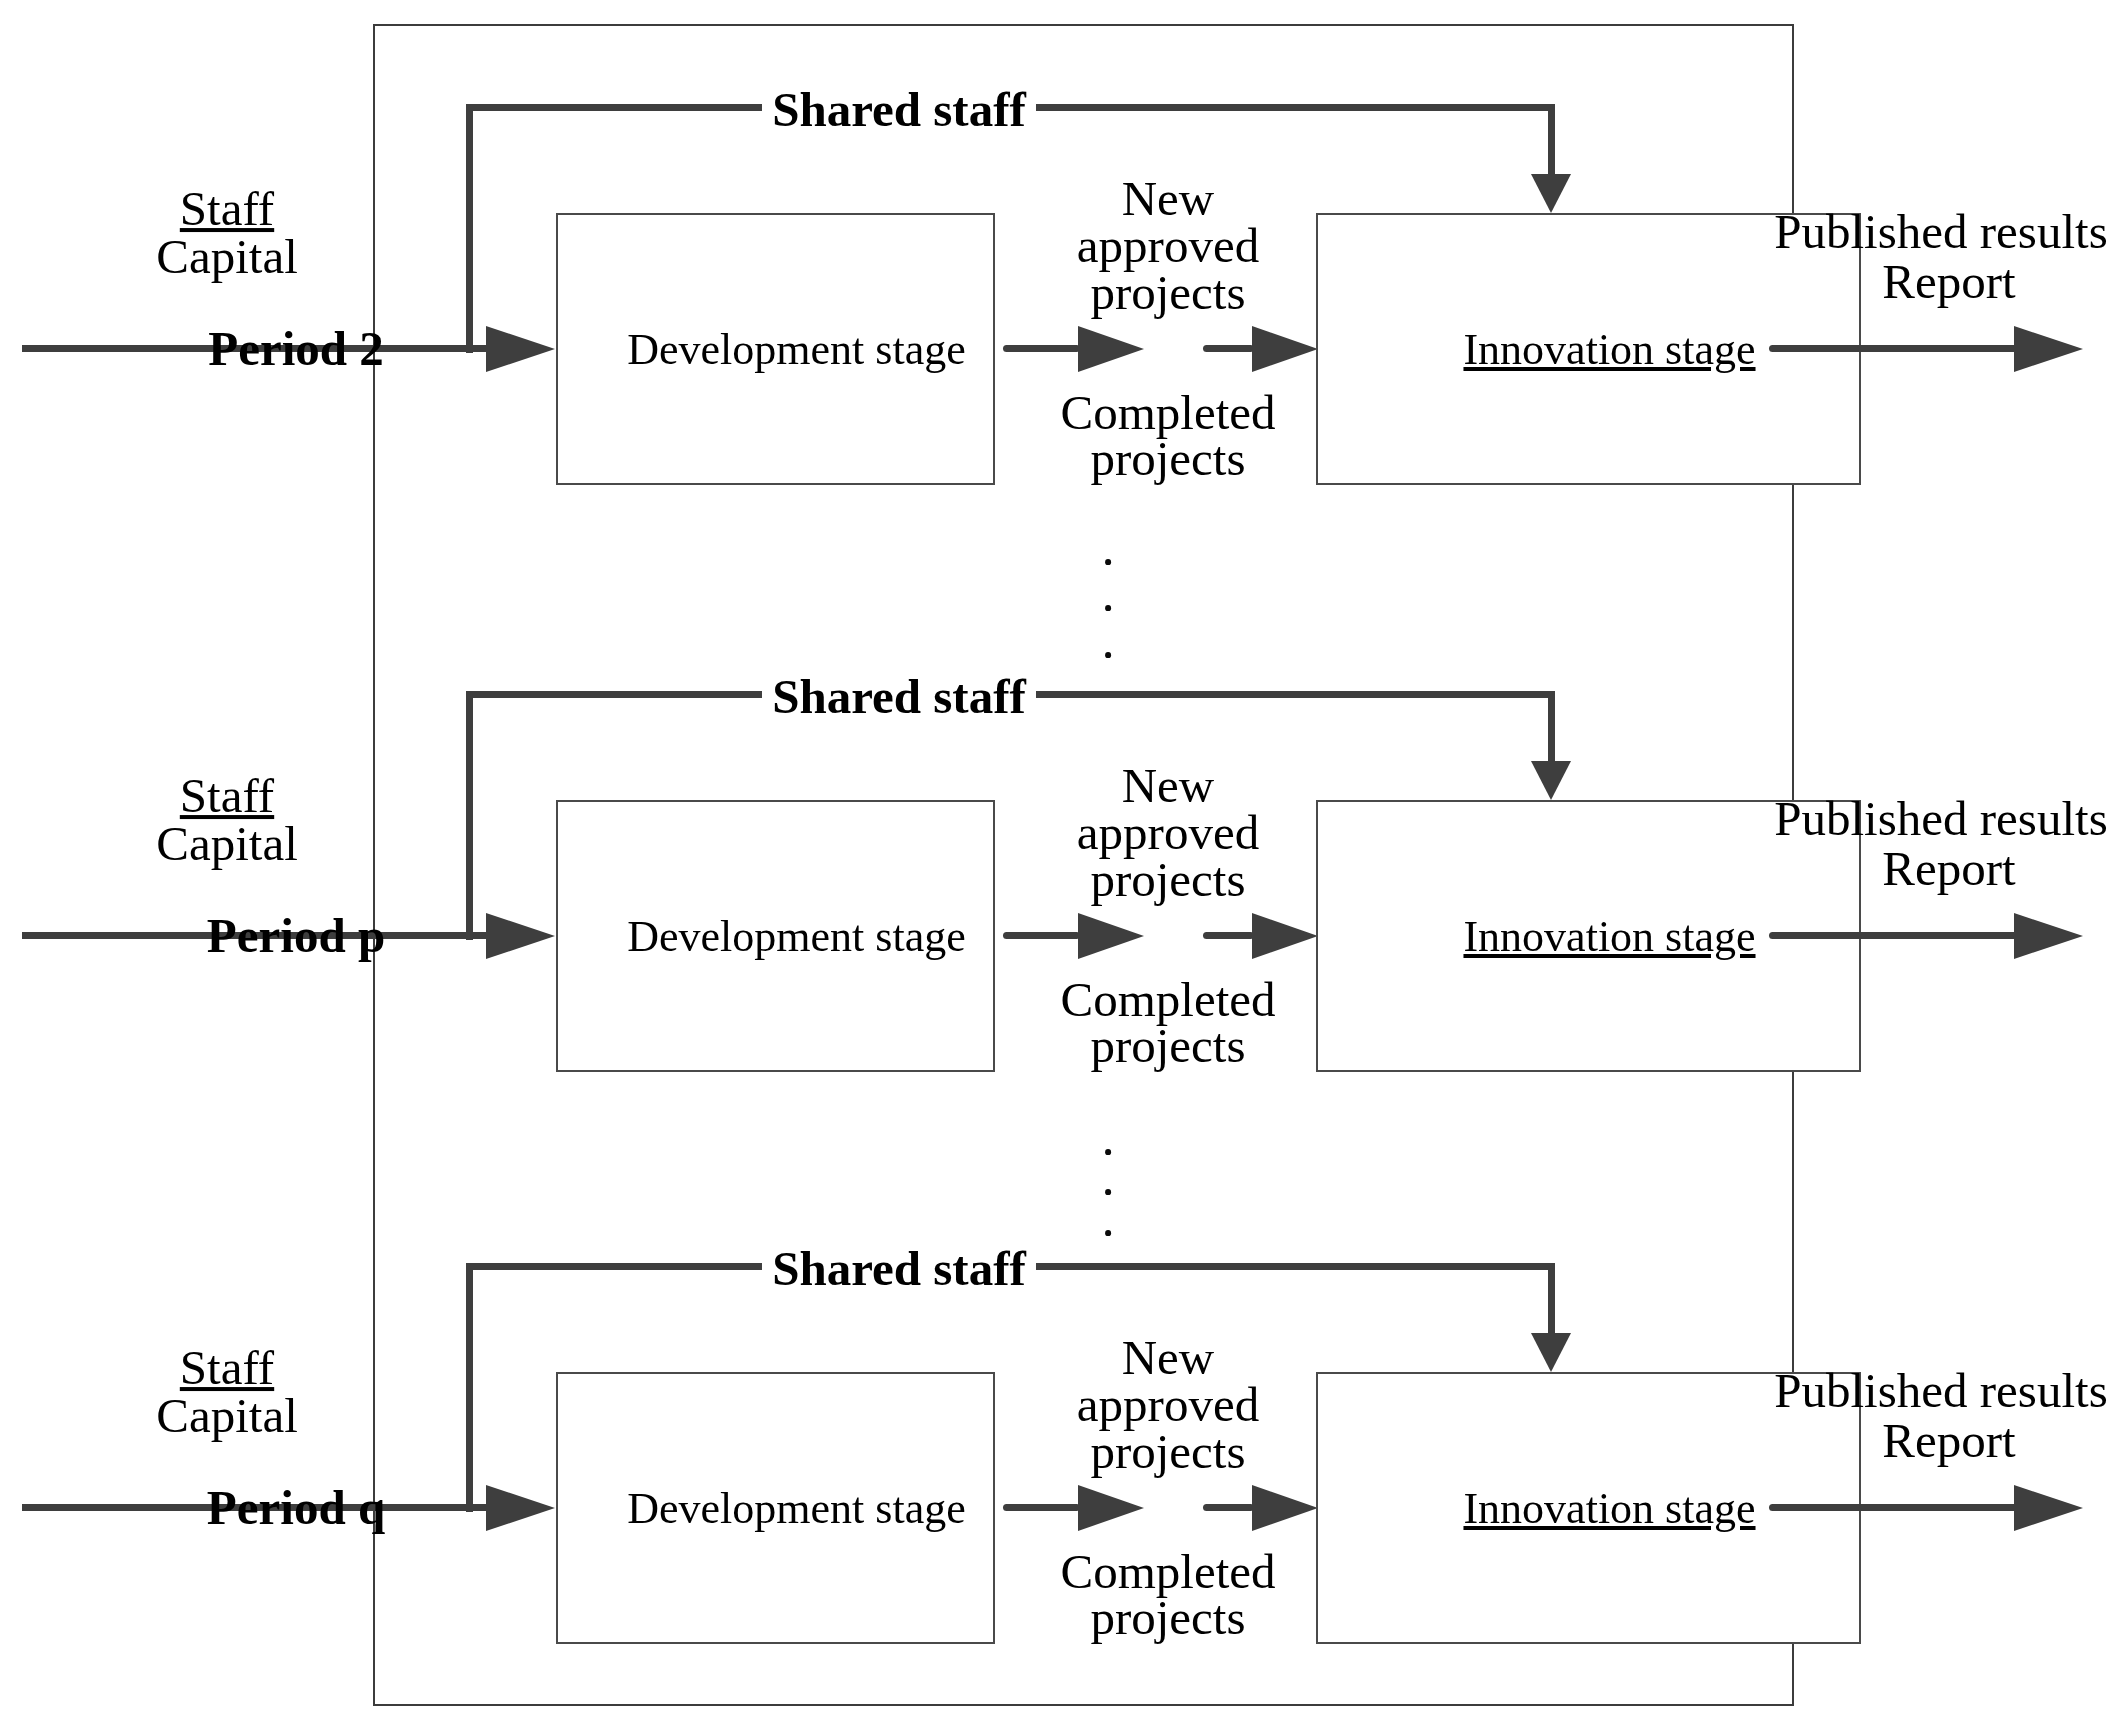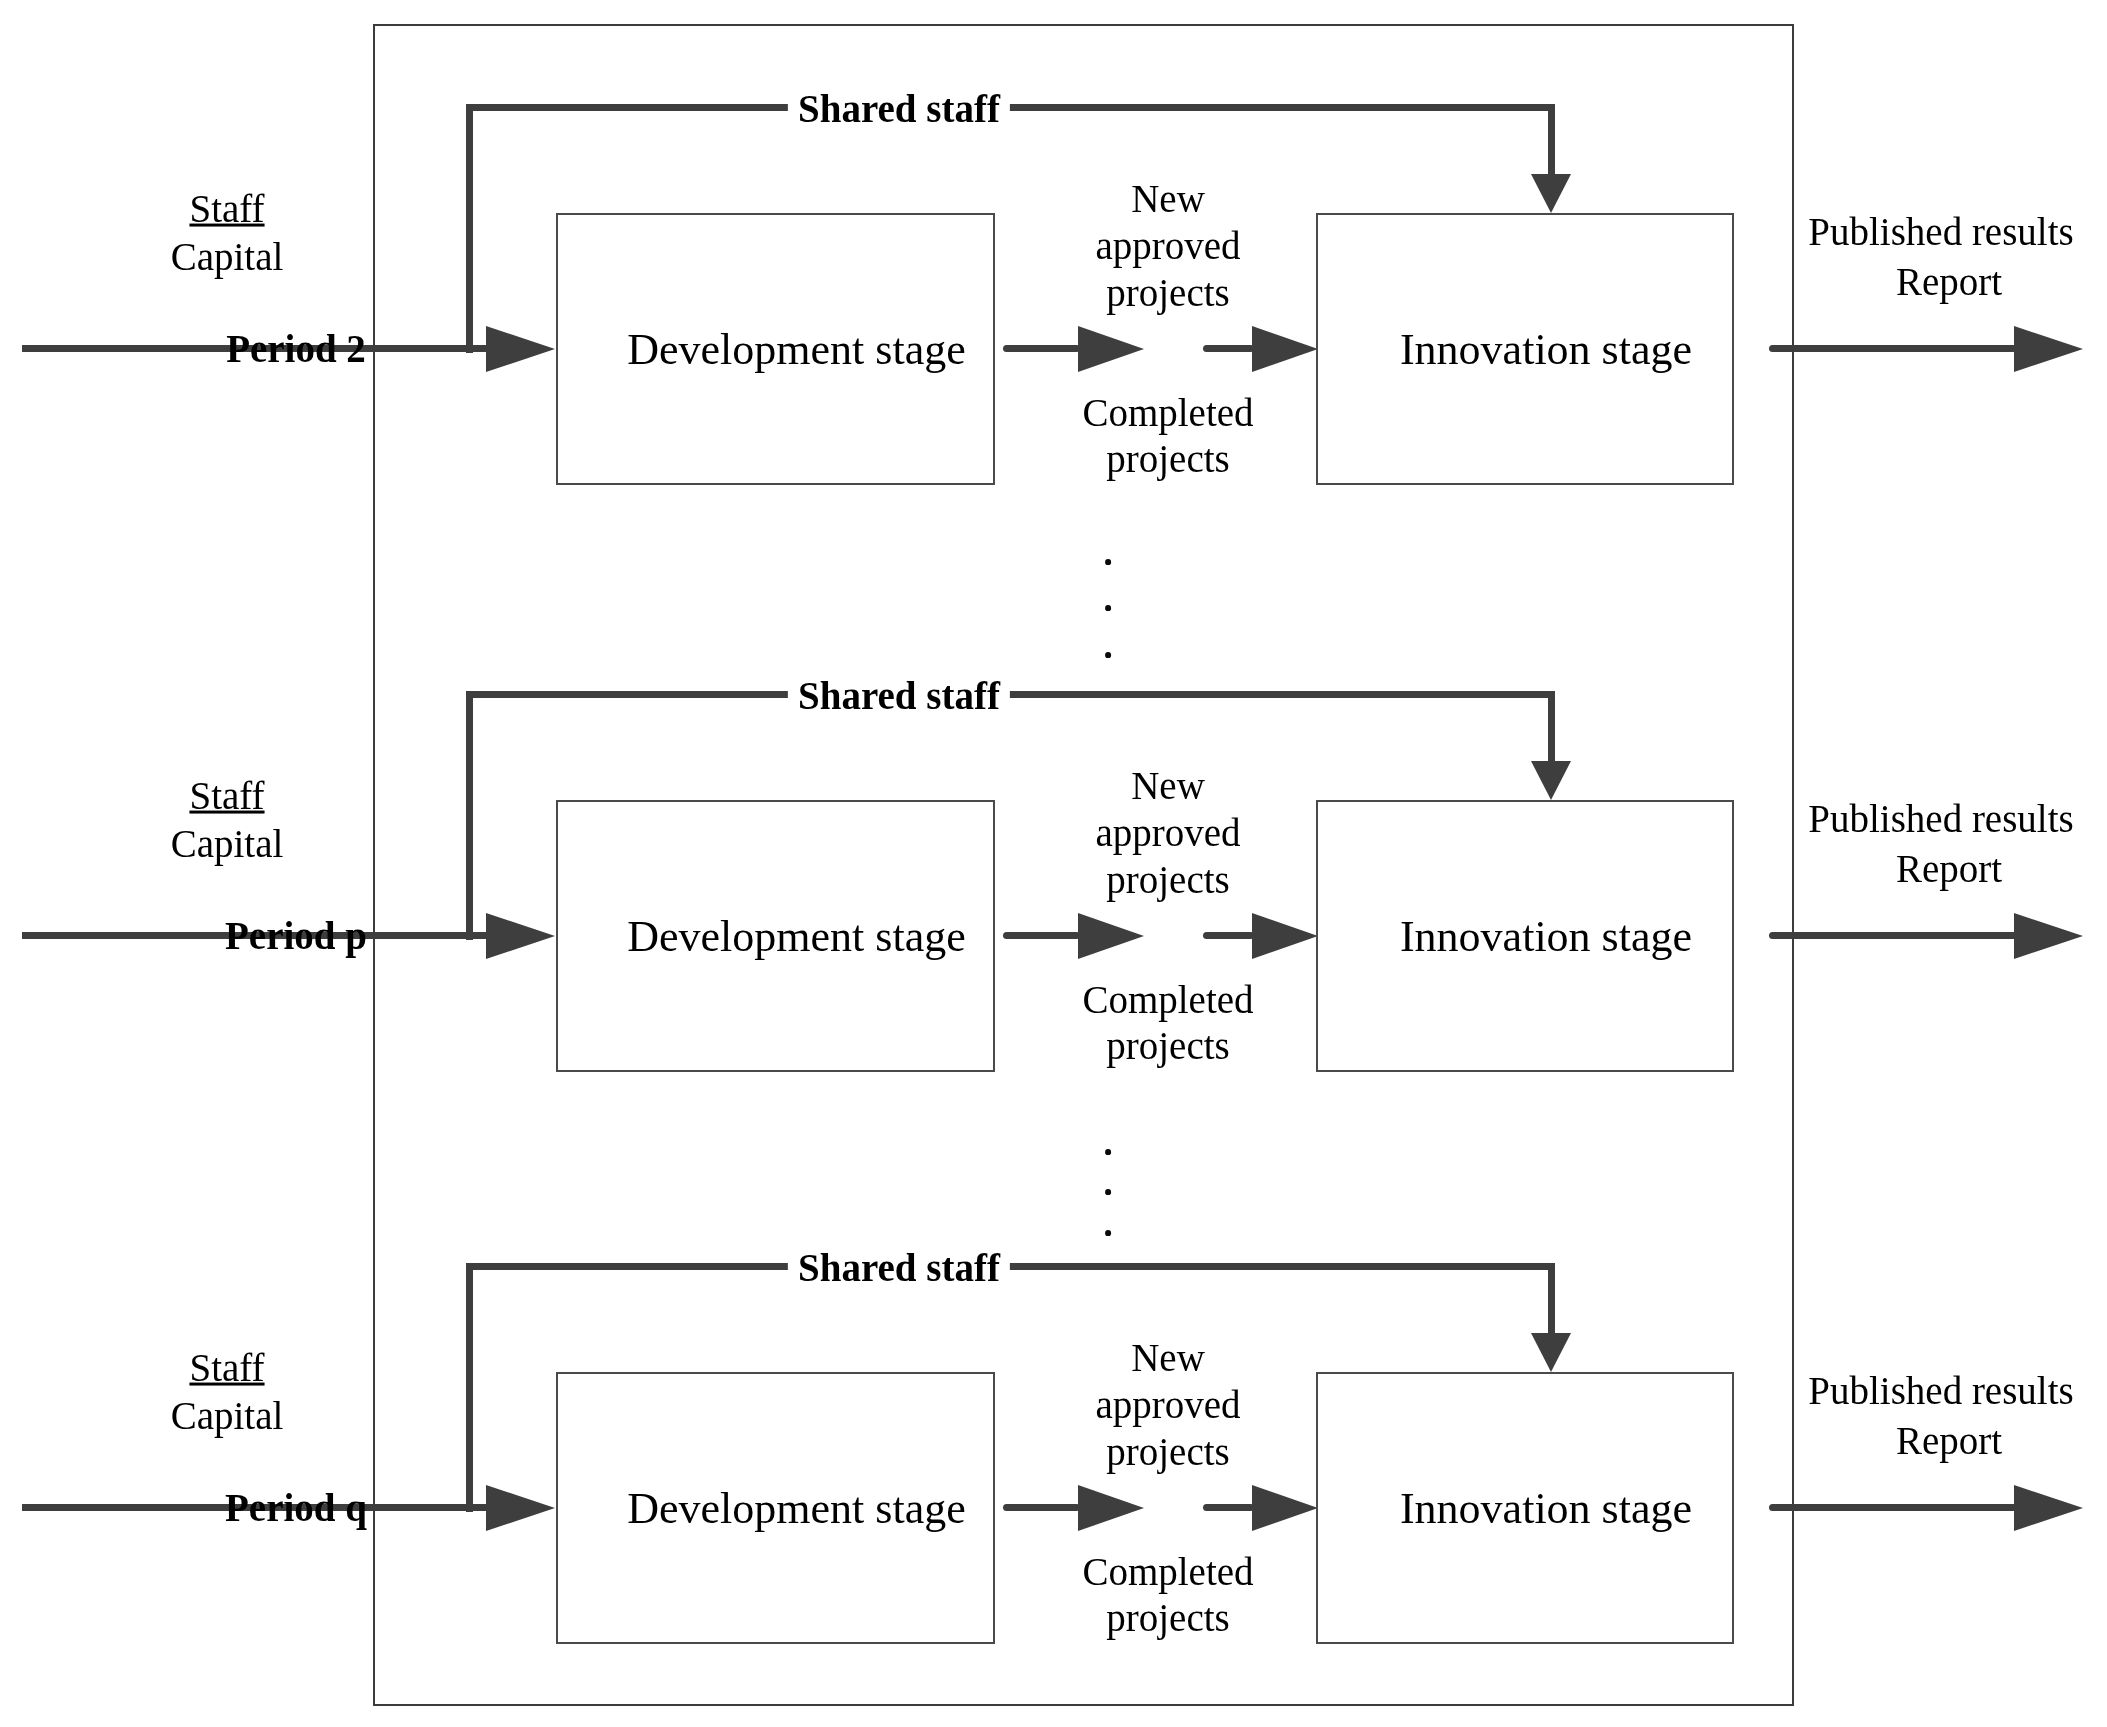--- a/index.html
+++ b/index.html
@@ -2,21 +2,21 @@
 <html style="--bg: #ffffff; --line: #3e3e3e; --box-border: #4a4a4a; --outer-border: #3c3c3c; --text: #000000; --dot: #0a0a0a;font-size:11.7px"><head>
 <meta charset="utf-8">
 <style>
   html,body{margin:0;padding:0;background:#fff;}
   body{width:2108px;height:1728px;position:relative;overflow:hidden;
        font-family:"Liberation Serif","DejaVu Serif",serif;color:var(--text,#000);}
   #canvas{position:absolute;left:0;top:0;width:2108px;height:1728px;background:var(--bg,#fff);}
 
   .abs{position:absolute;}
   .lbl{position:absolute;transform:translate(-50%,-50%);white-space:nowrap;
-       font-size:39px;line-height:1.1;text-align:center;}
+       font-size:49px;line-height:1.1;text-align:center;}
   .bold{font-weight:bold;}
   .box-label{font-size:44px;}
 
   
   .outer{position:absolute;left:373px;top:24px;width:1421px;height:1682px;
          border:2.9px solid var(--outer-border,#3c3c3c);box-sizing:border-box;background:transparent;}
 
   
   .row{position:absolute;left:0;width:2108px;height:544px;}
   .row-1{top:77px;} .row-2{top:664px;} .row-3{top:1236px;}
@@ -36,21 +36,21 @@
   .shared-head{left:1531px;top:97px;width:0;height:0;
                border-left:20.5px solid transparent;border-right:20.5px solid transparent;
                border-top:39px solid var(--line,#3e3e3e);}
   .shared-lbl{left:899px;top:32px;background:var(--bg,#fff);padding:1.5px 10.2px;}
 
   
   .stage-box{position:absolute;top:136px;height:272px;box-sizing:border-box;
              border:2.2px solid var(--box-border,#4a4a4a);background:var(--bg,#fff);
              display:flex;align-items:center;justify-content:center;padding-left:42px;}
   .dev-box{left:556px;width:439px;}
-  .innov-box{left:1316px;width:418px;}
+  .innov-box{left:1316px;width:545px;text-decoration:underline;}
 
   
   .mid1-line{left:1003px;top:268px;width:77px;height:7.3px;border-radius:3.7px;}
   .mid1-head{left:1078px;top:249px;width:0;height:0;
              border-top:23px solid transparent;border-bottom:23px solid transparent;
              border-left:66px solid var(--line,#3e3e3e);}
   .mid2-line{left:1203px;top:268px;width:51px;height:7.3px;border-radius:3.7px;}
   .mid2-head{left:1252px;top:249px;width:0;height:0;
              border-top:23px solid transparent;border-bottom:23px solid transparent;
              border-left:66px solid var(--line,#3e3e3e);}

